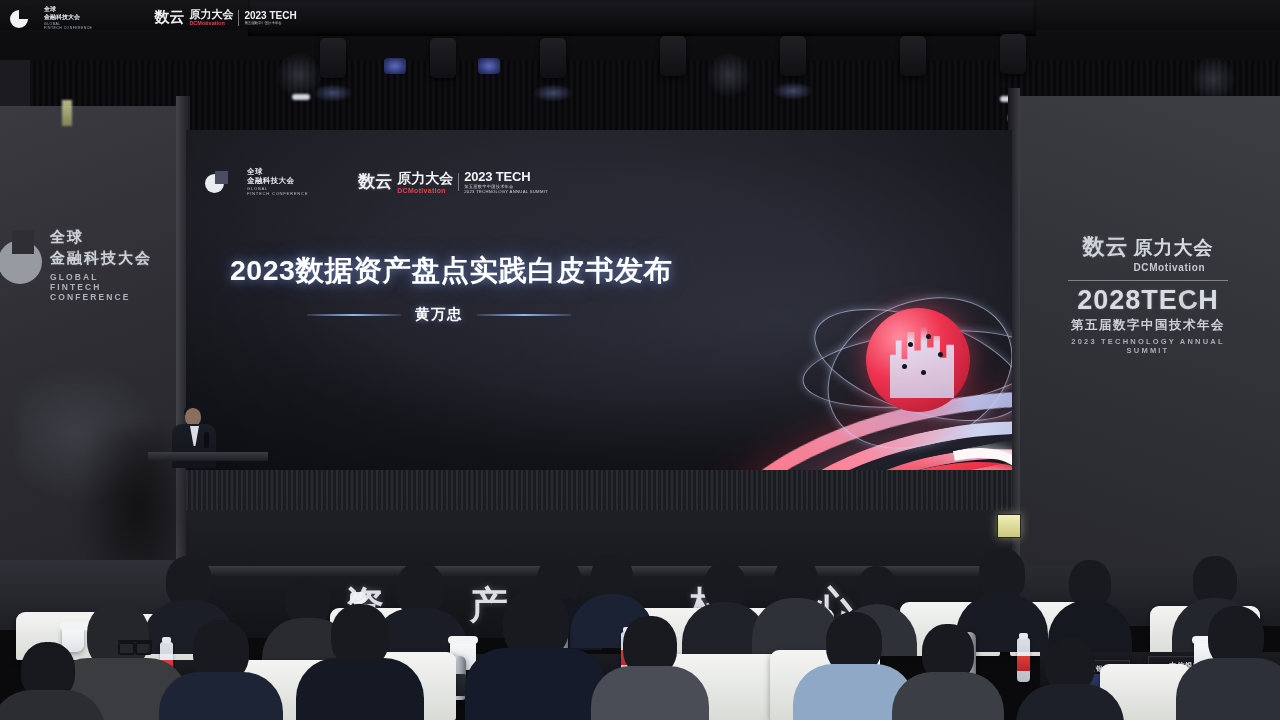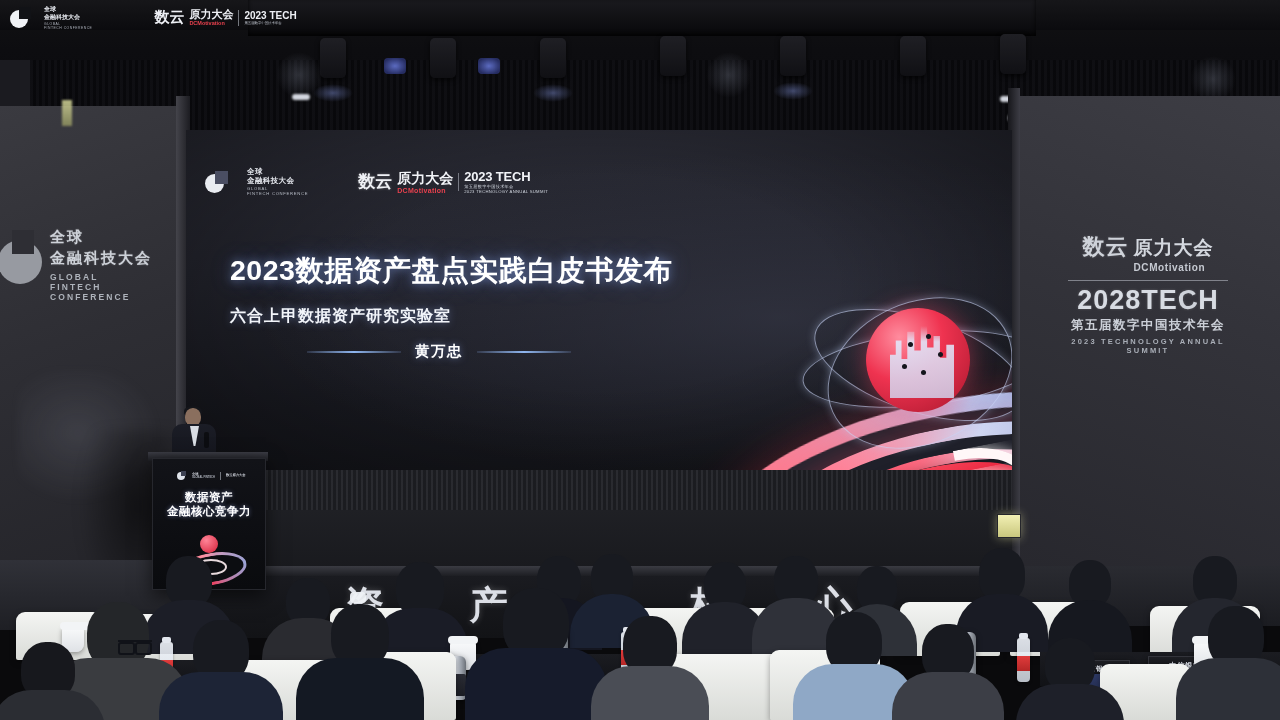--- a/index.html
+++ b/index.html
@@ -160,21 +160,21 @@
   .sl-en{font-size:4.2px;color:#b9bec8;letter-spacing:.7px;line-height:1.3;}
   .sl-div{width:1px;height:18px;background:rgba(220,225,235,.45);}
   .sl-shu{font-size:17px;font-weight:800;color:#f0f2f6;letter-spacing:0px;
           text-shadow:0 0 3px rgba(255,255,255,.3);}
   .sl-yuan{font-size:14px;font-weight:800;color:#f2f4f8;letter-spacing:0px;}
   .sl-dc{font-size:7px;font-weight:800;color:#e8414e;letter-spacing:.3px;margin-top:-1px;}
   .sl-2023{font-size:13px;font-weight:800;color:#f1f3f7;letter-spacing:-.2px;}
   .sl-sub{font-size:4.2px;color:#cfd4dd;letter-spacing:.3px;line-height:1.35;}
 
   
-  .slide-text{position:absolute;left:230px;top:252px;width:418px;text-align:left;}
+  .slide-text{position:absolute;left:230px;top:252px;width:418px;text-align:right;}
   .slide-title{
     font-size:28.5px;font-weight:800;color:#ffffff;letter-spacing:.5px;
     text-shadow:0 0 10px rgba(150,180,255,.55),0 0 24px rgba(110,150,255,.3);
     white-space:nowrap;
   }
   .slide-org{
     font-size:16px;font-weight:700;color:#f2f5fa;margin-top:16px;letter-spacing:1px;
     text-shadow:0 0 8px rgba(150,180,255,.45);
   }
   .slide-namerow{
@@ -579,21 +579,20 @@
       <span style="display:flex;flex-direction:column;">
         <span class="sl-2023">2023 TECH</span>
         <span class="sl-sub">第五届数字中国技术年会</span>
         <span class="sl-sub">2023 TECHNOLOGY ANNUAL SUMMIT</span>
       </span>
     </div>
   </div>
 
   <div class="slide-text">
     <div class="slide-title">2023数据资产盘点实践白皮书发布</div>
-    <div class="slide-org">六合上甲数据资产研究实验室</div>
     <div class="slide-namerow">
       <span class="name-rule"></span>
       <span class="slide-name">黄万忠</span>
       <span class="name-rule"></span>
     </div>
   </div>
 
   <div class="stage-front"></div>
   <div class="led-grille"></div>
   <div class="exit-light"></div>
@@ -604,41 +603,20 @@
   <div class="left-floor"></div>
   <div class="right-floor"></div>
 
   <div class="speaker-hair"></div>
   <div class="speaker-head"></div>
   <div class="speaker-body"></div>
   <div class="speaker-shirt"></div>
   <div class="speaker-mic"></div>
 
   <div class="podium-top"></div>
-  <div class="podium">
-    <div class="podium-logorow">
-      <span class="pl-mark">
-        <span class="c"></span>
-          <span class="s"></span>
-      </span>
-      <span style="display:flex;flex-direction:column;">
-        <span class="pl-t">全球</span>
-        <span class="pl-t" style="font-size:2.6px;color:#aeb3bd;">GLOBAL FINTECH</span>
-      </span>
-      <span class="pl-div"></span>
-      <span class="pl-t">数云原力大会</span>
-    </div>
-    <div class="podium-cn1">数据资产</div>
-    <div class="podium-cn2">金融核心竞争力</div>
-    <div class="podium-art">
-      <div class="ring"></div>
-        <div class="sw"></div>
-        <div class="ball"></div>
-    </div>
-  </div>
 
   <div class="aud-layer">
 
     <div class="chair" style="left:16px;top:56px;width:86px;height:48px;"></div>
     <div class="chair" style="left:120px;top:58px;width:88px;height:46px;"></div>
     <div class="chair" style="left:330px;top:52px;width:100px;height:50px;"></div>
     <div class="chair" style="left:630px;top:52px;width:96px;height:50px;"></div>
     <div class="chair" style="left:738px;top:52px;width:96px;height:50px;"></div>
     <div class="chair" style="left:900px;top:46px;width:100px;height:54px;"></div>
     <div class="chair" style="left:1010px;top:46px;width:96px;height:54px;"></div>

